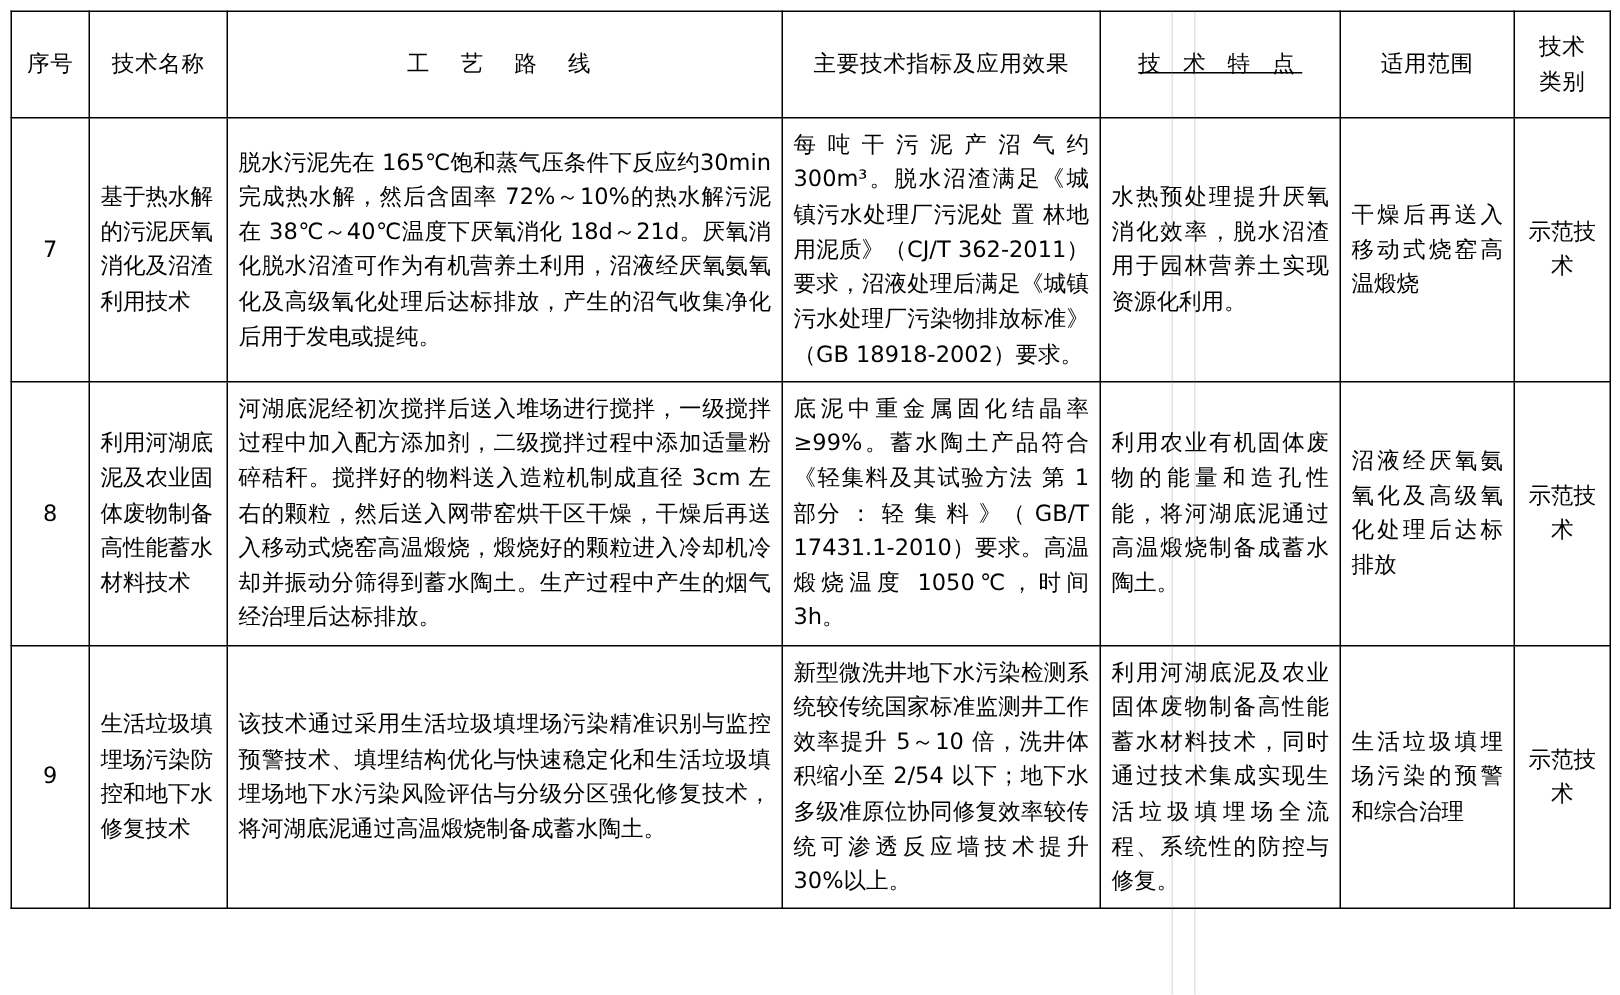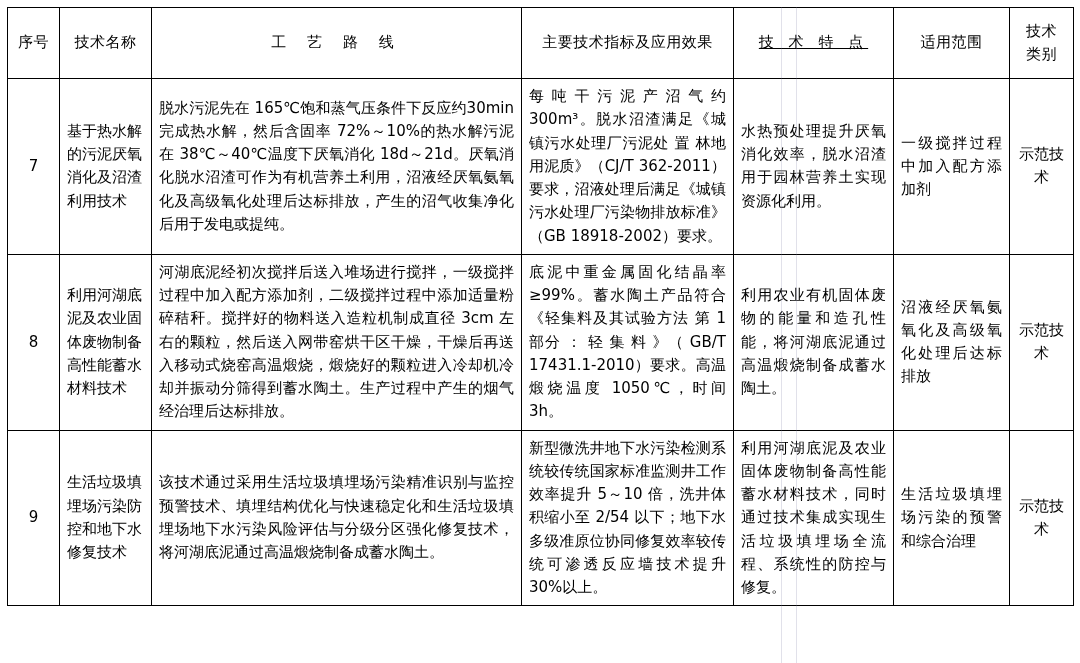--- a/index.html
+++ b/index.html
@@ -139,21 +139,21 @@
         </td>
       </tr>
     </thead>
     <tbody>
       <tr>
         <td class="cell-no">7</td>
         <td class="cell-name">基于热水解的污泥厌氧消化及沼渣利用技术</td>
         <td class="cell-route">脱水污泥先在 165℃饱和蒸气压条件下反应约30min 完成热水解，然后含固率 72%～10%的热水解污泥在 38℃～40℃温度下厌氧消化 18d～21d。厌氧消化脱水沼渣可作为有机营养土利用，沼液经厌氧氨氧化及高级氧化处理后达标排放，产生的沼气收集净化后用于发电或提纯。</td>
         <td class="cell-index">每吨干污泥产沼气约 300m³。脱水沼渣满足《城镇污水处理厂污泥处 置 林地用泥质》（CJ/T 362-2011）要求，沼液处理后满足《城镇污水处理厂污染物排放标准》（GB 18918-2002）要求。</td>
         <td class="cell-feature">水热预处理提升厌氧消化效率，脱水沼渣用于园林营养土实现资源化利用。</td>
-        <td class="cell-scope">一级搅拌过程中加入配方添加剂</td>
+        <td class="cell-scope">干燥后再送入移动式烧窑高温煅烧</td>
         <td class="cell-type">示范技术</td>
       </tr>
       <tr>
         <td class="cell-no">8</td>
         <td class="cell-name">利用河湖底泥及农业固体废物制备高性能蓄水材料技术</td>
         <td class="cell-route">河湖底泥经初次搅拌后送入堆场进行搅拌，一级搅拌过程中加入配方添加剂，二级搅拌过程中添加适量粉碎秸秆。搅拌好的物料送入造粒机制成直径 3cm 左右的颗粒，然后送入网带窑烘干区干燥，干燥后再送入移动式烧窑高温煅烧，煅烧好的颗粒进入冷却机冷却并振动分筛得到蓄水陶土。生产过程中产生的烟气经治理后达标排放。</td>
         <td class="cell-index">底泥中重金属固化结晶率≥99%。蓄水陶土产品符合《轻集料及其试验方法 第 1 部分 ： 轻 集 料 》（ GB/T 17431.1-2010）要求。高温煅烧温度 1050℃，时间 3h。</td>
         <td class="cell-feature">利用农业有机固体废物的能量和造孔性能，将河湖底泥通过高温煅烧制备成蓄水陶土。</td>
         <td class="cell-scope">沼液经厌氧氨氧化及高级氧化处理后达标排放</td>
         <td class="cell-type">示范技术</td>

